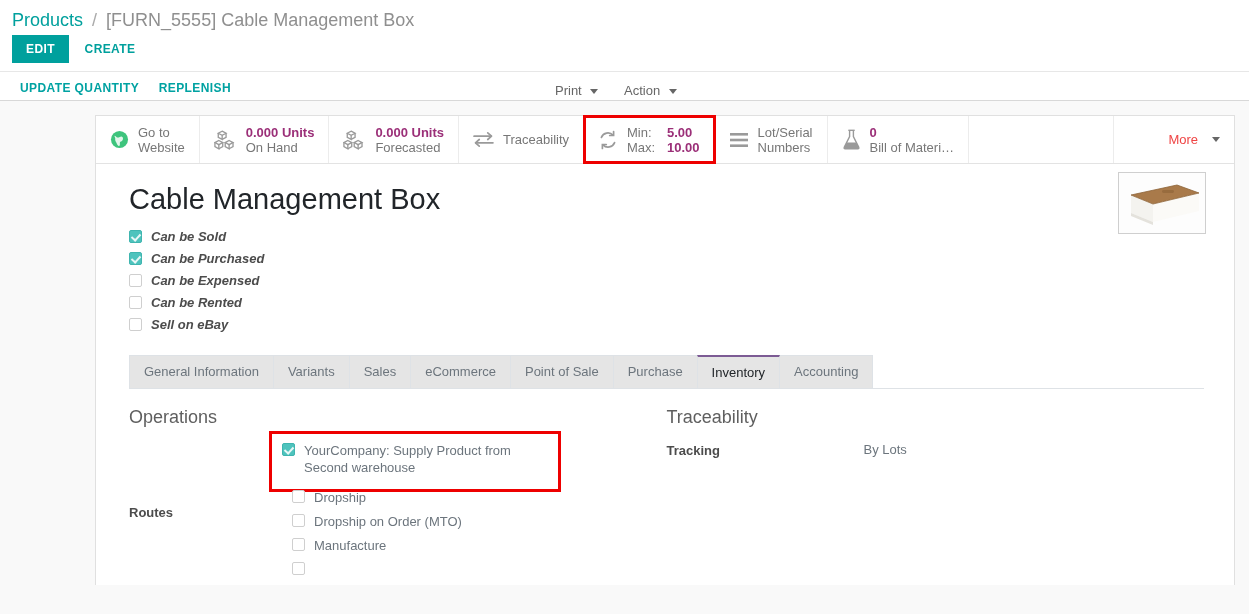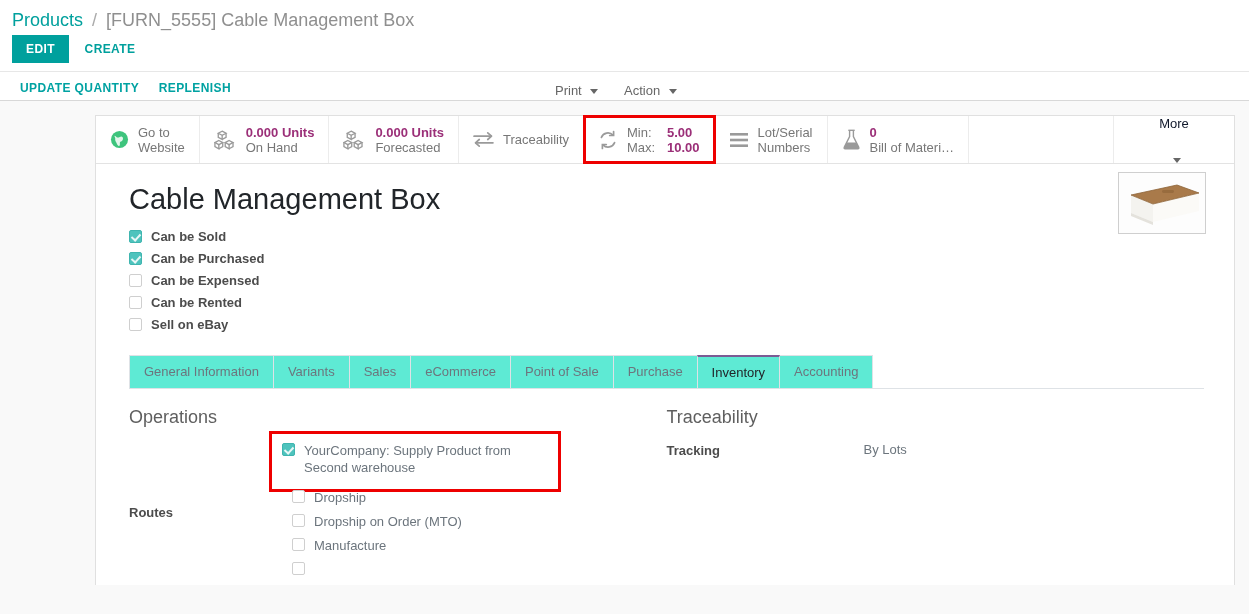--- a/index.html
+++ b/index.html
@@ -148,24 +148,23 @@
   .stat-icon { color: #9a9a9a; flex: 0 0 auto; display:flex; align-items:center;}
   .stat-icon.globe { color: #3ec47d; }
   .statbtn.highlight {
     outline: 3px solid #ee0000;
     outline-offset: -2px;
     z-index: 5;
   }
   .spacer { flex: 1 1 auto; border-right: 1px solid #ececec; }
   .statbtn.more {
     border-right: none;
-    color: #0f172a;
-    justify-content: space-between;
+    color: #ef4444;
+    justify-content: flex-end;
     min-width: 120px;
-    flex-direction: column;
   }
   .mmrow { display: flex; gap: 8px; }
   .mmrow .k { color: #777; width: 32px; }
 
   
   .body-pad { padding: 18px 30px 0 33px; position: relative; }
   h1.title {
     font-size: 29px;
     font-weight: normal;
     color: #212529;
@@ -183,20 +182,21 @@
     overflow: hidden;
   }
 
   
   .cbrow {
     display: flex;
     align-items: flex-start;
     gap: 9px;
     margin-bottom: 6px;
     line-height: 16px;
+    font-style: italic;
   }
   .cbox {
     width: 13px; height: 13px;
     flex: 0 0 13px;
     border: 1px solid #cfcfcf;
     background: #fff;
     border-radius: 2px;
     margin-top: 1px;
     position: relative;
     cursor: pointer;
@@ -226,21 +226,21 @@
     margin: 22px 0 0 0;
     border-bottom: 1px solid #dee2e6;
     padding-left: 0;
   }
   .tab {
     padding: 8px 14px;
     font-size: 13px;
     color: #6c757d;
     border: 1px solid #dee2e6;
     border-bottom: none;
-    background: #5eead4;
+    background: #e5e5e5;
     margin-right: -1px;
     cursor: pointer;
     white-space: nowrap;
   }
   .tab.active {
     color: #212529;
     border-top: 2px solid #7c5b94;
     position: relative;
     z-index: 2;
   }

